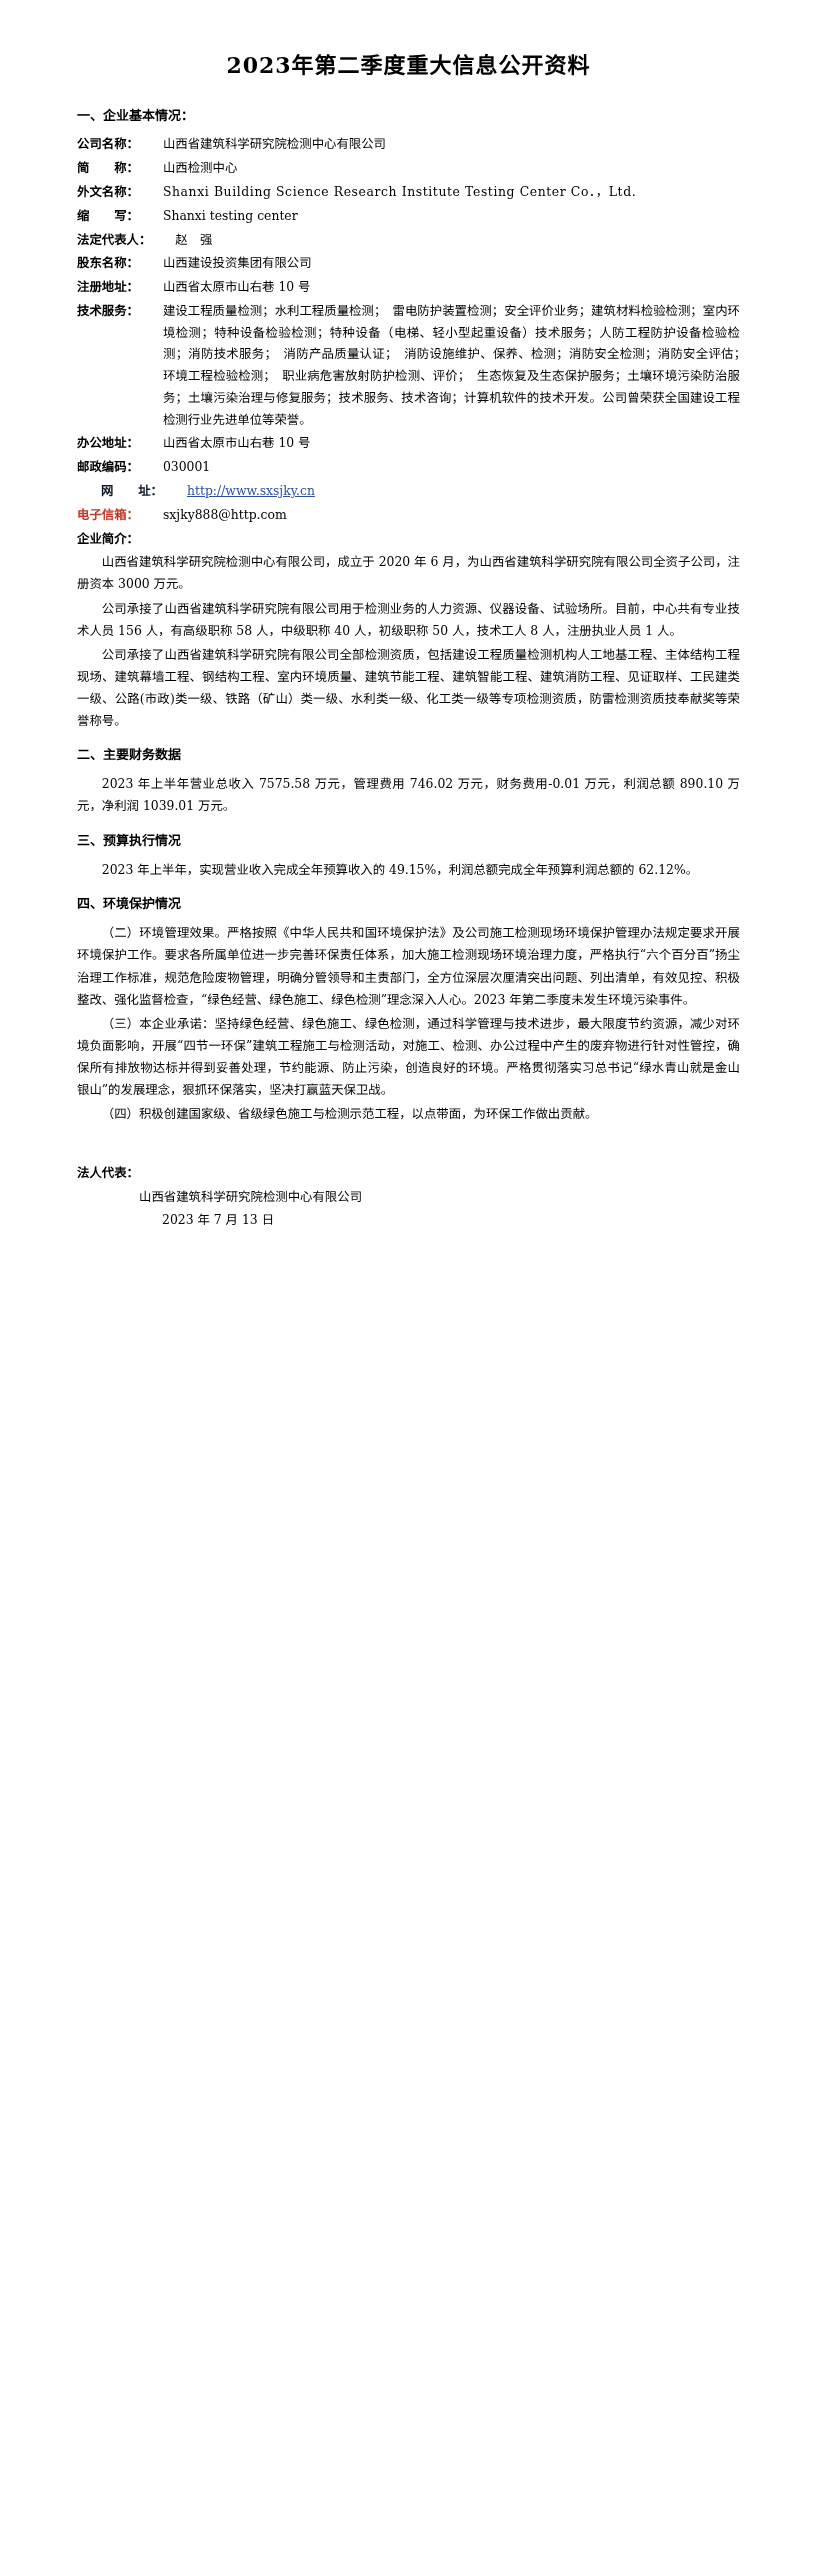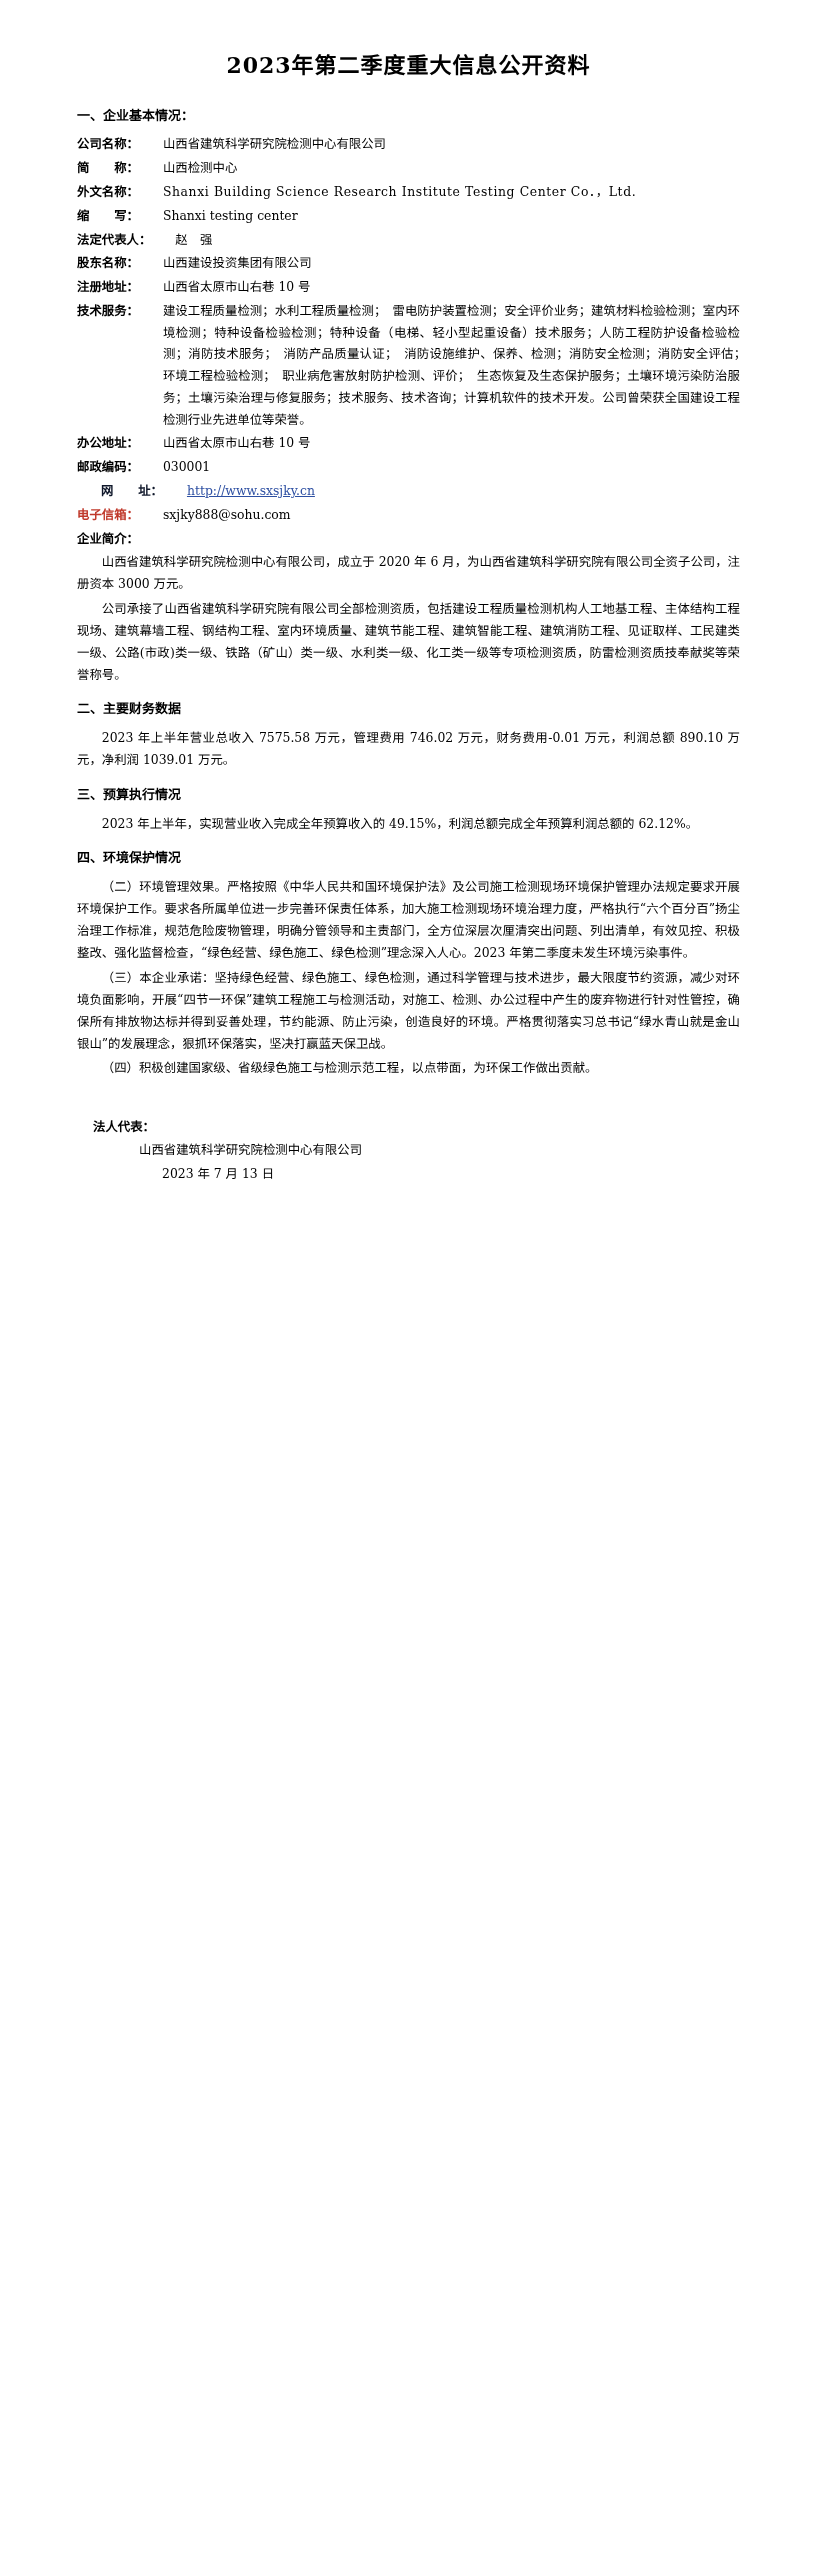--- a/index.html
+++ b/index.html
@@ -78,21 +78,21 @@
     color: #c0392b;
   }
   .signature {
     margin-top: 36px;
     font-size: 12.4px;
     line-height: 1.9;
     font-family: "DejaVu Serif", "Liberation Serif", serif;
   }
   .signature .sig-line1 {
     font-weight: bold;
-    margin-left: 16px;
+    margin-left: 0;
   }
   .signature .sig-line2 {
     margin-left: 62px;
   }
   .signature .sig-line3 {
     margin-left: 85px;
   }
 </style>
 </head>
 <body>
@@ -153,28 +153,29 @@
     <span class="kv-value">030001</span>
   </div>
 
   <div class="kv-row link-row">
     <span class="kv-label">网　　址：</span>
     <span class="kv-value"><a href="#">http://www.sxsjky.cn</a></span>
   </div>
 
   <div class="kv-row mail-row">
     <span class="kv-label">电子信箱：</span>
-    <span class="kv-value">sxjky888@sohu.com</span>
+    <span class="kv-value">sxjky888@http.com</span>
   </div>
 
   <div class="kv-row">
     <span class="kv-label">企业简介：</span>
   </div>
 
   <div class="para">山西省建筑科学研究院检测中心有限公司，成立于 2020 年 6 月，为山西省建筑科学研究院有限公司全资子公司，注册资本 3000 万元。</div>
+  <div class="para">公司承接了山西省建筑科学研究院有限公司用于检测业务的人力资源、仪器设备、试验场所。目前，中心共有专业技术人员 156 人，有高级职称 58 人，中级职称 40 人，初级职称 50 人，技术工人 8 人，注册执业人员 1 人。</div>
   <div class="para">公司承接了山西省建筑科学研究院有限公司全部检测资质，包括建设工程质量检测机构人工地基工程、主体结构工程现场、建筑幕墙工程、钢结构工程、室内环境质量、建筑节能工程、建筑智能工程、建筑消防工程、见证取样、工民建类一级、公路(市政)类一级、铁路（矿山）类一级、水利类一级、化工类一级等专项检测资质，防雷检测资质技奉献奖等荣誉称号。</div>
 
   <div class="section-head">二、主要财务数据</div>
   <div class="para">2023 年上半年营业总收入 7575.58 万元，管理费用 746.02 万元，财务费用-0.01 万元，利润总额 890.10 万元，净利润 1039.01 万元。</div>
 
   <div class="section-head">三、预算执行情况</div>
   <div class="para">2023 年上半年，实现营业收入完成全年预算收入的 49.15%，利润总额完成全年预算利润总额的 62.12%。</div>
 
   <div class="section-head">四、环境保护情况</div>
   <div class="para">（二）环境管理效果。严格按照《中华人民共和国环境保护法》及公司施工检测现场环境保护管理办法规定要求开展环境保护工作。要求各所属单位进一步完善环保责任体系，加大施工检测现场环境治理力度，严格执行“六个百分百”扬尘治理工作标准，规范危险废物管理，明确分管领导和主责部门，全方位深层次厘清突出问题、列出清单，有效见控、积极整改、强化监督检查，“绿色经营、绿色施工、绿色检测”理念深入人心。2023 年第二季度未发生环境污染事件。</div>

